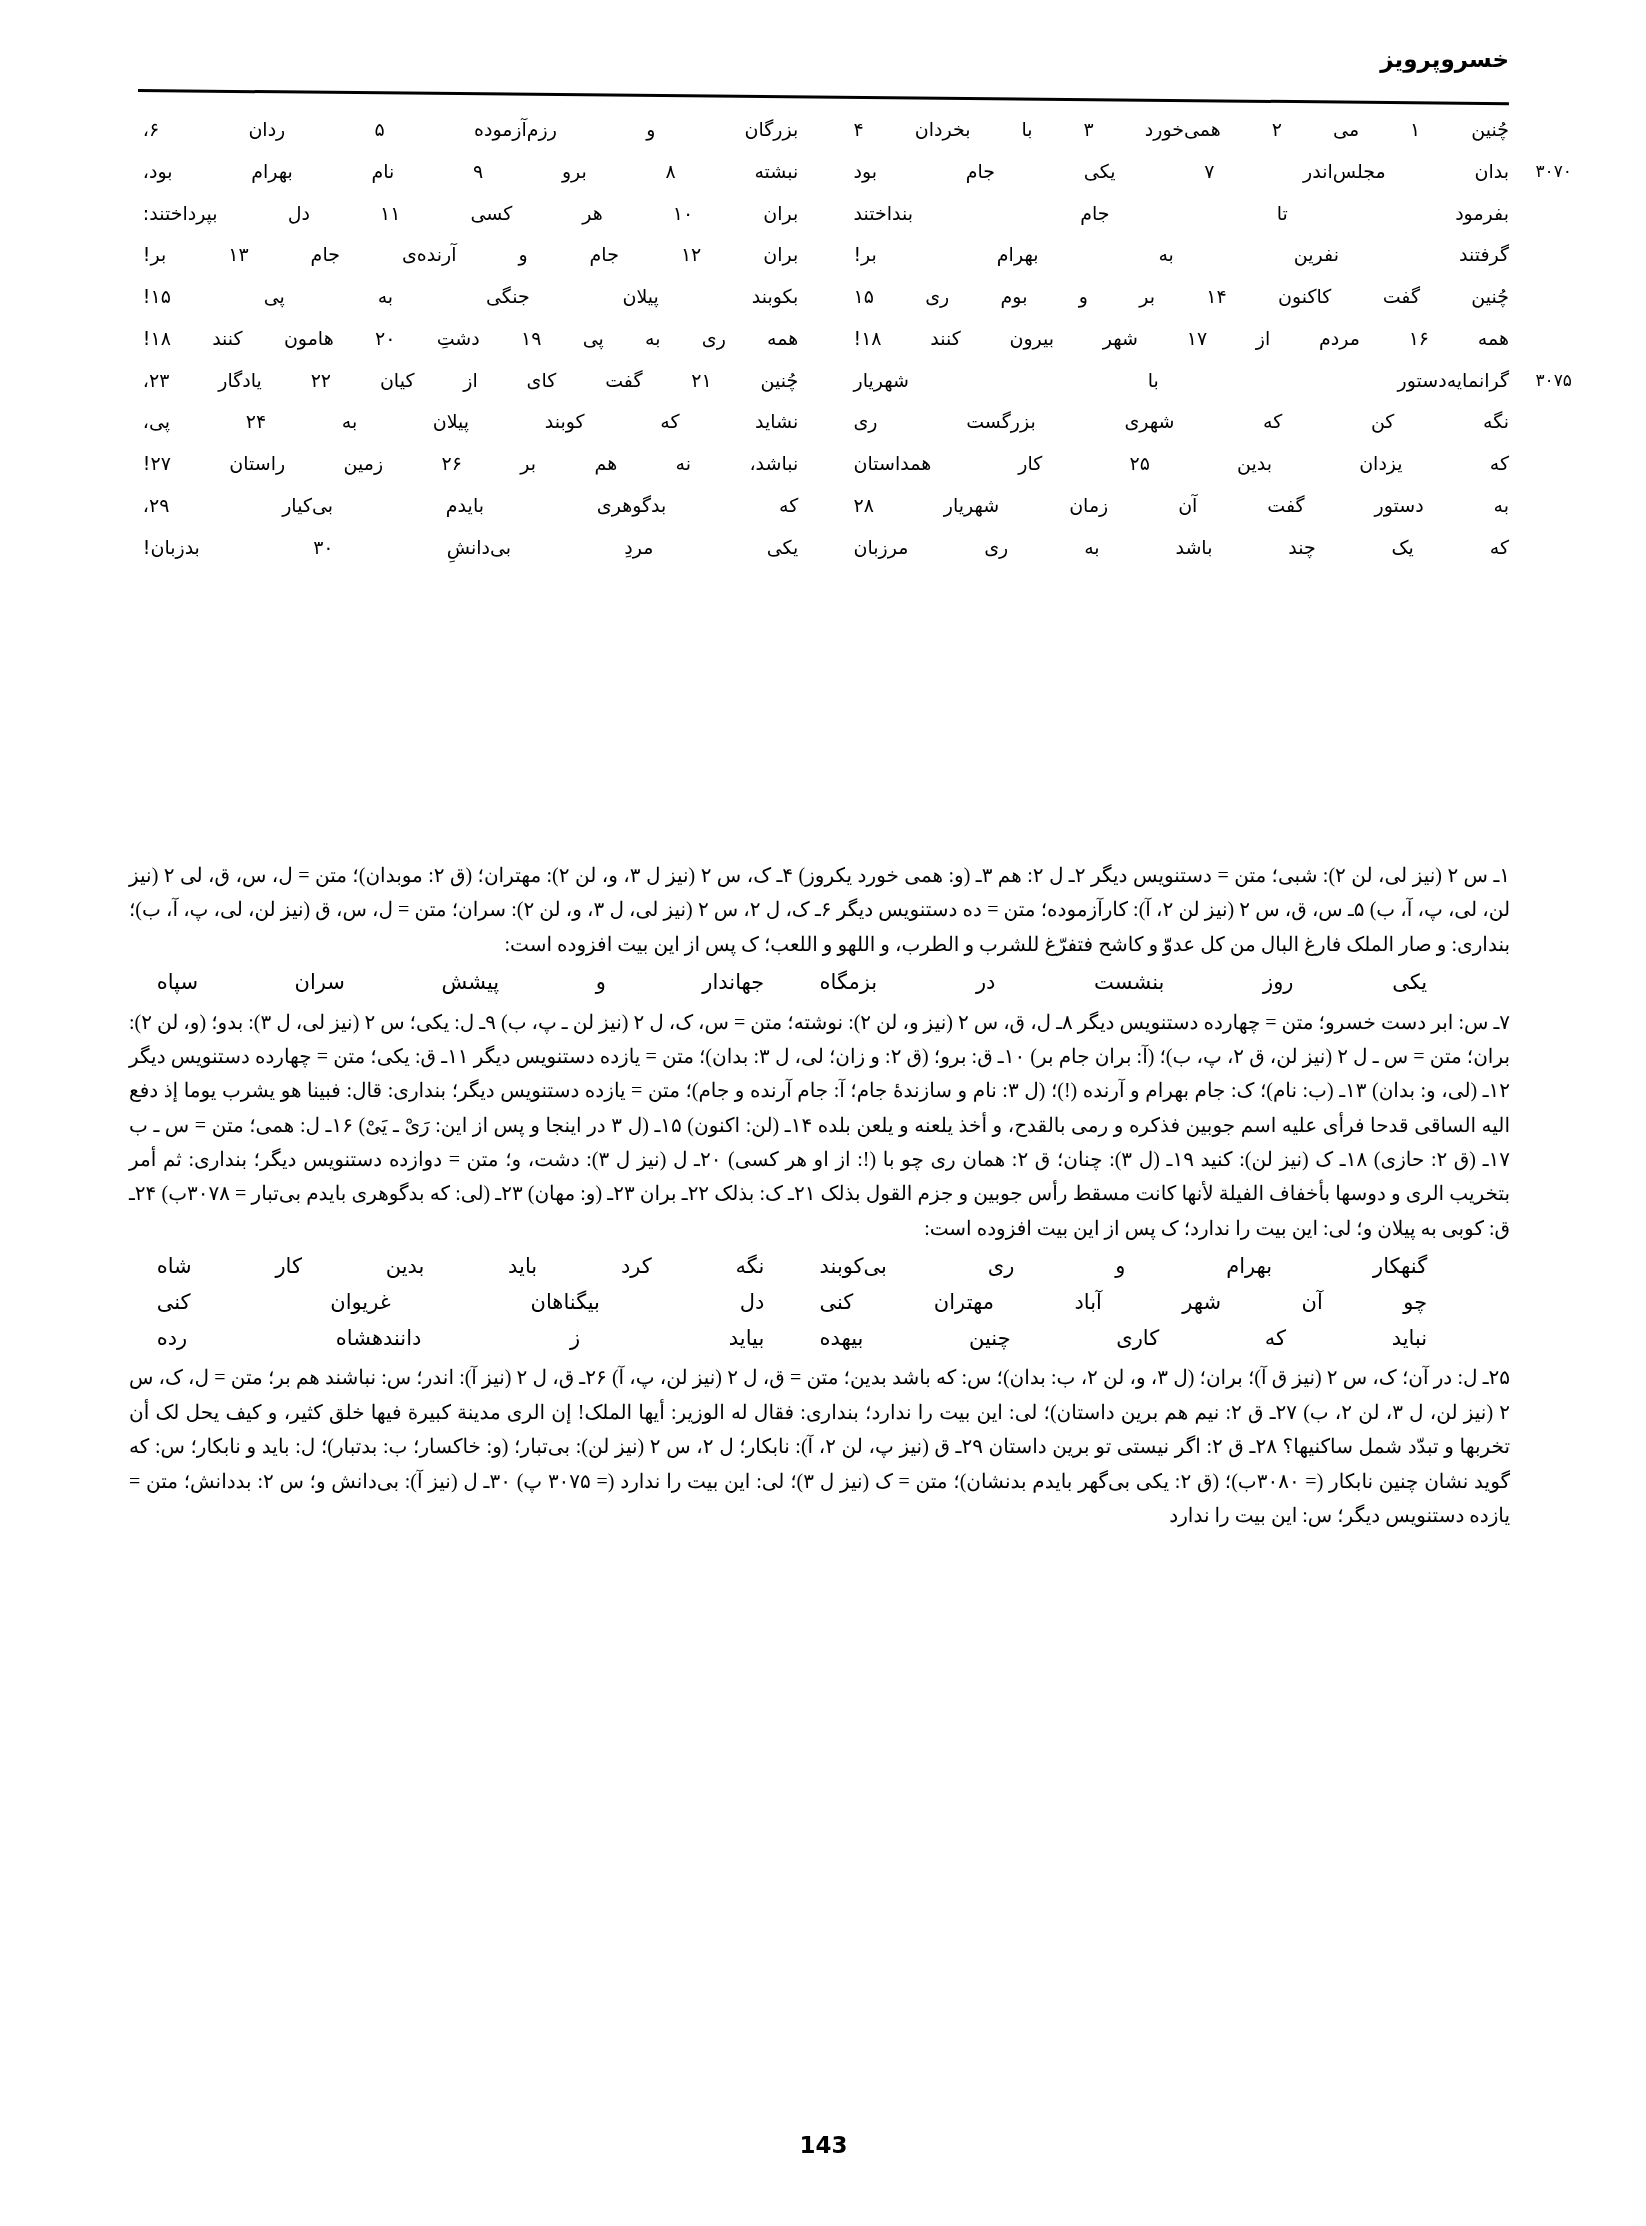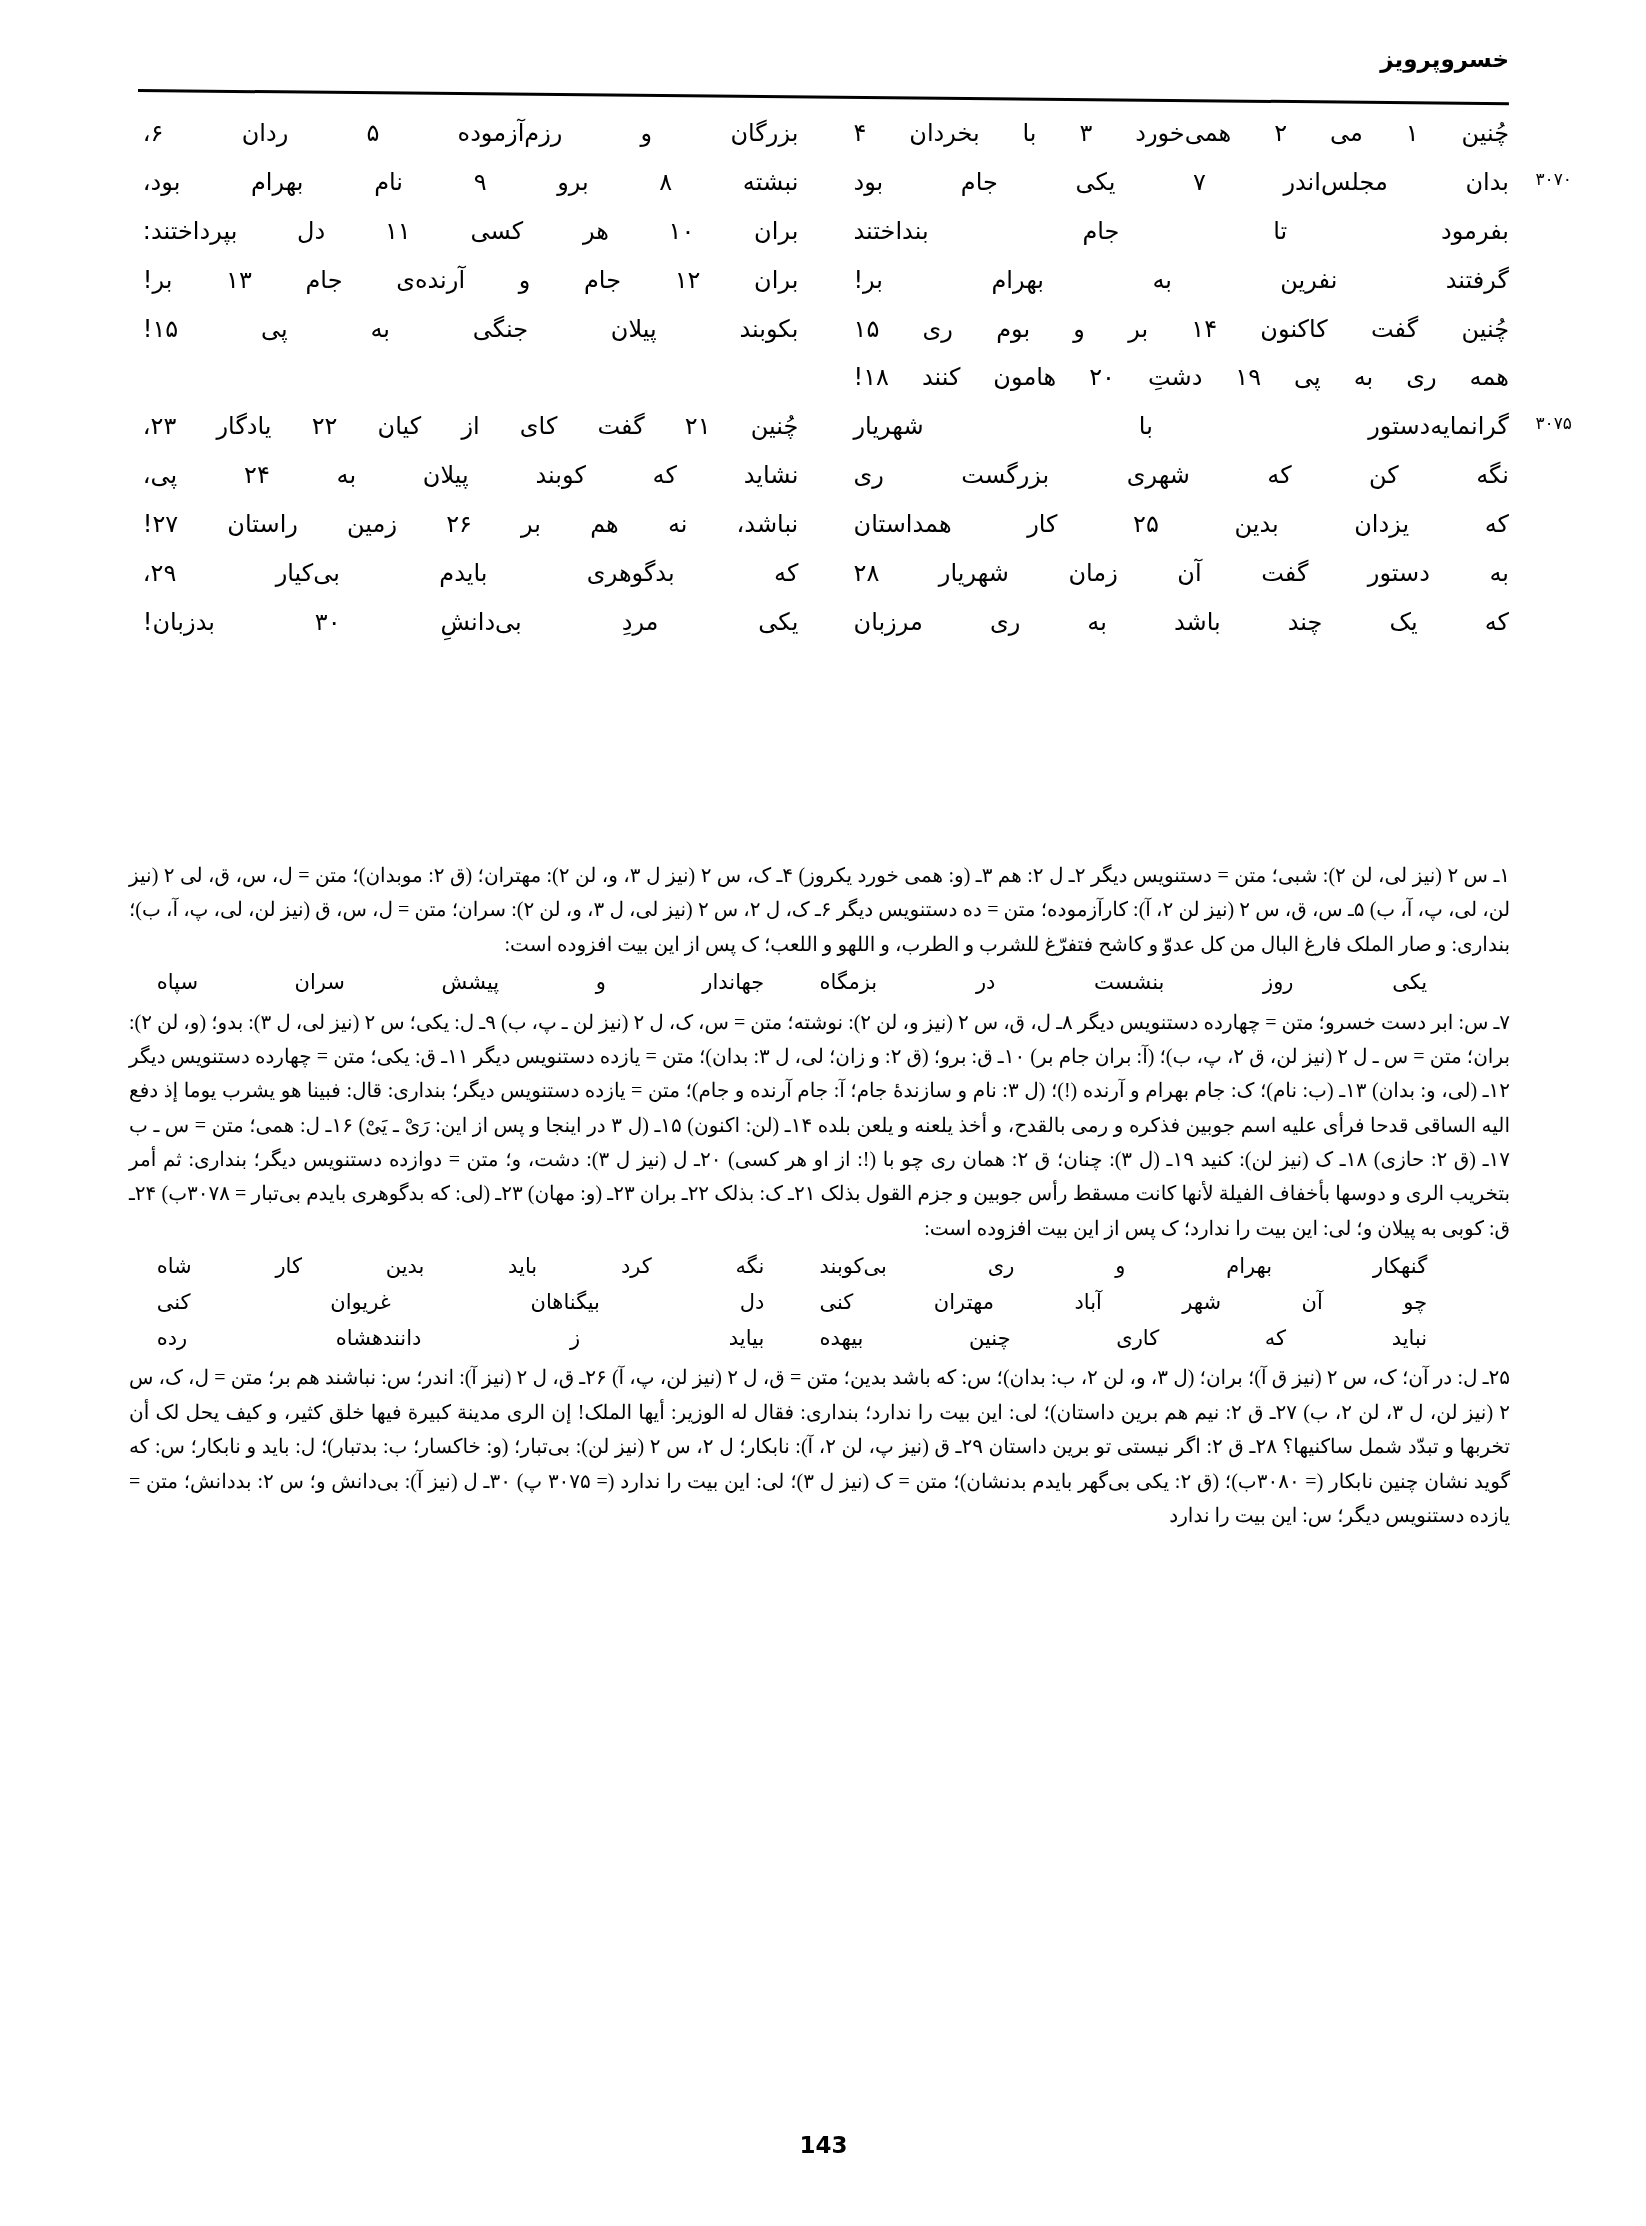--- a/index.html
+++ b/index.html
@@ -60,21 +60,21 @@
   }
   .bayt {
     display: flex;
     flex-direction: row;
     align-items: baseline;
     margin-bottom: 14.8px;
     position: relative;
   }
   .mesra {
     flex: 0 0 47.5%;
-    font-size: 24px;
+    font-size: 19px;
     line-height: 1.42;
     text-align: justify;
     text-align-last: justify;
     white-space: nowrap;
     font-family: "DejaVu Sans", sans-serif;
   }
   .mesra.first { margin-left: 4%; }
   .bayt-num {
     position: absolute;
     right: -63px;
@@ -173,20 +173,21 @@
     </div>
 
     <div class="bayt">
       <div class="bayt-num"></div>
       <div class="mesra first">چُنین گفت کاکنون ۱۴ بر و بوم ری ۱۵</div>
       <div class="mesra">بکوبند   پیلان  جنگی  به  پی ۱۵!</div>
     </div>
 
     <div class="bayt">
       <div class="bayt-num"></div>
+      <div class="mesra first">همه ۱۶ مردم از ۱۷ شهر بیرون کنند ۱۸!</div>
       <div class="mesra">همه ری به پی ۱۹ دشتِ ۲۰ هامون کنند ۱۸!</div>
     </div>
 
     <div class="bayt">
       <div class="bayt-num">۳۰۷۵</div>
       <div class="mesra first">گرانمایه‌دستور      با      شهریار</div>
       <div class="mesra">چُنین ۲۱ گفت کای از کیان ۲۲ یادگار ۲۳،</div>
     </div>
 
     <div class="bayt">

